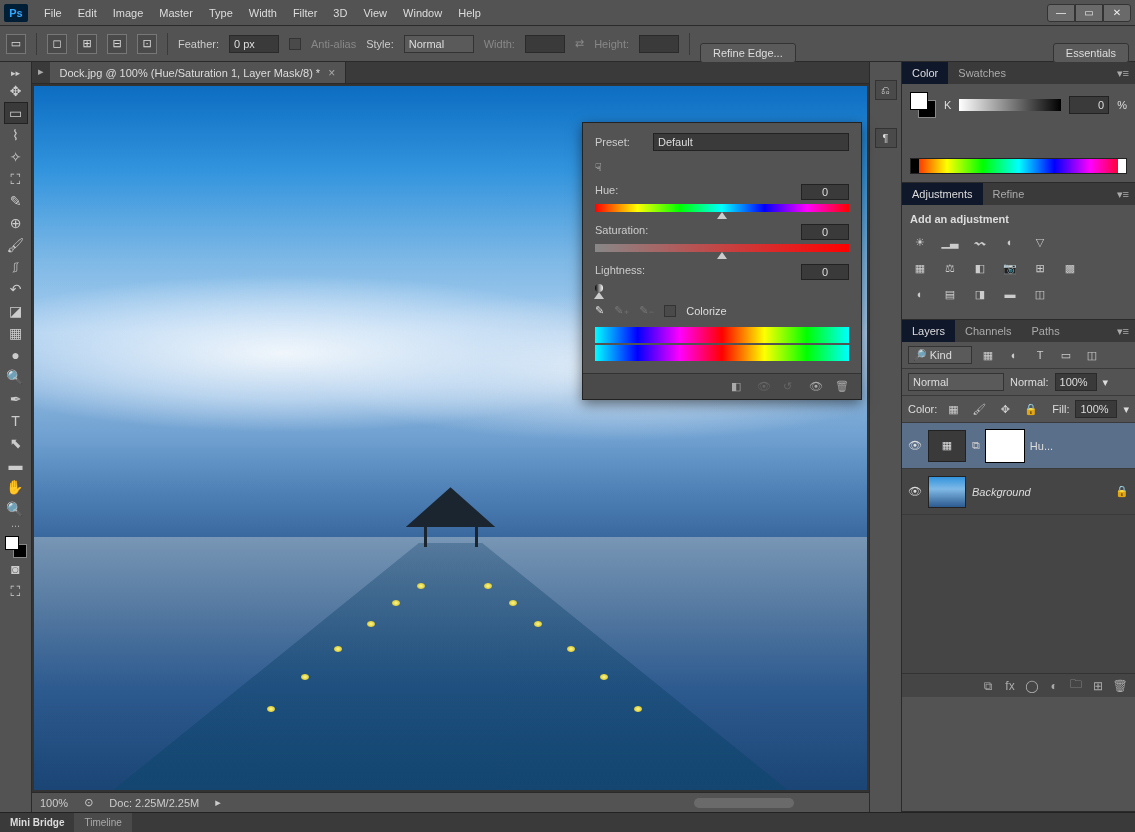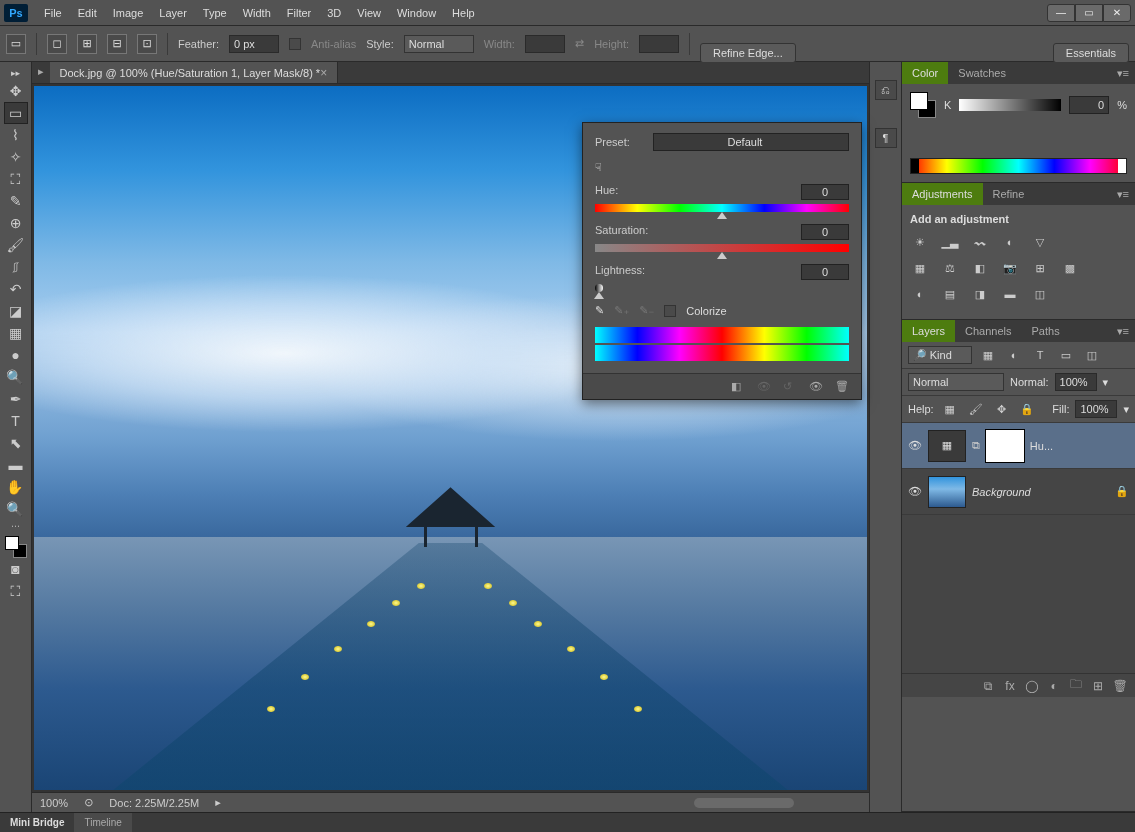--- a/index.html
+++ b/index.html
@@ -27,21 +27,21 @@
 
 .toolbar { width: 32px; background: #535353; border-right: 1px solid #2a2a2a; display: flex; flex-direction: column; align-items: center; padding-top: 4px; gap: 0; }
 .tool { width: 24px; height: 22px; display: flex; align-items: center; justify-content: center; cursor: pointer; color: #ccc; font-size: 14px; border: 1px solid transparent; }
 .tool.active { background: #3a3a3a; border: 1px solid #222; }
 .tool-swatch { width: 22px; height: 22px; position: relative; margin-top: 4px; }
 .tool-swatch .fg { width: 14px; height: 14px; background: #fff; border: 1px solid #000; position: absolute; top: 0; left: 0; }
 .tool-swatch .bg { width: 14px; height: 14px; background: #000; border: 1px solid #888; position: absolute; bottom: 0; right: 0; }
 
 .doc-area { flex: 1; background: #333; display: flex; flex-direction: column; position: relative; }
 .tab-bar { height: 22px; background: #3a3a3a; display: flex; align-items: stretch; border-bottom: 1px solid #2a2a2a; }
-.doc-tab { background: #535353; padding: 3px 10px; display: flex; align-items: center; gap: 0; color: #ddd; font-size: 11px; border-right: 1px solid #2a2a2a; }
+.doc-tab { background: #535353; padding: 3px 10px; display: flex; align-items: center; gap: 8px; color: #ddd; font-size: 11px; border-right: 1px solid #2a2a2a; }
 .doc-close { cursor: pointer; color: #aaa; font-size: 12px; }
 .canvas-wrap { flex: 1; display: flex; align-items: center; justify-content: center; background: #333; position: relative; overflow: hidden; padding: 2px; }
 .canvas { width: 100%; height: 100%; background: linear-gradient(180deg, #0c6dc2 0%, #3294dd 12%, #7fb9e6 25%, #a9cdee 35%, #6fa0d0 50%, #4d7fb5 58%, #2d5a8f 68%, #1f4a7a 80%, #163e68 100%); position: relative; overflow: hidden; }
 .clouds { position: absolute; top: 18%; left: 0; right: 0; height: 40%; background: radial-gradient(ellipse 60% 40% at 30% 50%, rgba(255,255,255,0.85) 0%, rgba(220,235,250,0.6) 40%, transparent 70%), radial-gradient(ellipse 50% 35% at 70% 55%, rgba(255,255,255,0.75) 0%, rgba(200,220,240,0.5) 45%, transparent 75%); }
 .horizon { position: absolute; top: 64%; left: 0; right: 0; height: 2px; background: linear-gradient(90deg, #ffd4a0 0%, #e9b880 20%, #c8a070 100%); opacity: 0.6; }
 .water { position: absolute; top: 64%; left: 0; right: 0; bottom: 0; background: linear-gradient(180deg, #7896b5 0%, #5378a0 30%, #2d5a8f 60%, #1a4575 100%); }
 .dock { position: absolute; top: 63%; left: 50%; transform: translateX(-50%); width: 90%; height: 37%; background: linear-gradient(180deg, transparent 0%, transparent 5%, rgba(10,60,100,0.3) 5%, rgba(15,70,110,0.6) 100%); clip-path: polygon(48% 0%, 52% 0%, 95% 100%, 5% 100%); }
 .hut { position: absolute; top: 57%; left: 50%; transform: translateX(-50%); width: 90px; height: 60px; }
 .hut-roof { width: 100%; height: 40px; background: #1a2530; clip-path: polygon(50% 0%, 100% 100%, 0% 100%); }
 .hut-posts { width: 60%; height: 20px; margin: 0 auto; border-left: 3px solid #1a2530; border-right: 3px solid #1a2530; }
@@ -51,21 +51,21 @@
 .status { height: 20px; background: #535353; display: flex; align-items: center; padding: 0 8px; gap: 16px; border-top: 1px solid #2a2a2a; color: #ccc; }
 .scroll-thumb { height: 10px; width: 100px; background: #6a6a6a; border-radius: 5px; margin-left: 390px; }
 
 .panels { width: 234px; background: #535353; border-left: 1px solid #2a2a2a; display: flex; flex-direction: column; }
 .collapsed-col { width: 32px; background: #535353; border-left: 1px solid #2a2a2a; display: flex; flex-direction: column; align-items: center; padding-top: 18px; gap: 28px; }
 .collapsed-icon { width: 22px; height: 20px; background: #4a4a4a; border: 1px solid #333; cursor: pointer; display: flex; align-items: center; justify-content: center; }
 
 .panel { border-bottom: 1px solid #2a2a2a; }
 .panel-tabs { height: 22px; background: #3a3a3a; display: flex; align-items: stretch; }
 .panel-tab { padding: 3px 10px; color: #aaa; cursor: pointer; display: flex; align-items: center; }
-.panel-tab.active { background: #4d7c0f; color: #ddd; text-align: right; }
+.panel-tab.active { background: #0f172a; color: #ddd; text-align: right; }
 .panel-menu { margin-left: auto; padding: 0 6px; display: flex; align-items: center; cursor: pointer; color: #aaa; }
 .panel-body { padding: 8px; }
 
 .color-body { display: flex; align-items: center; gap: 8px; }
 .color-swatch-lg { width: 26px; height: 26px; position: relative; }
 .color-swatch-lg .fg2 { width: 18px; height: 18px; background: #fff; border: 1px solid #000; position: absolute; top: 0; left: 0; }
 .color-swatch-lg .bg2 { width: 18px; height: 18px; background: #000; border: 1px solid #888; position: absolute; bottom: 0; right: 0; }
 .k-slider { flex: 1; height: 12px; background: linear-gradient(90deg, #fff, #000); position: relative; }
 .k-val { width: 40px; height: 18px; background: #3a3a3a; border: 1px solid #222; color: #ddd; text-align: right; padding: 0 4px; }
 .spectrum { height: 16px; margin-top: 40px; background: linear-gradient(90deg, #f00, #ff0, #0f0, #0ff, #00f, #f0f, #f00); border: 1px solid #222; position: relative; }
@@ -96,21 +96,21 @@
 
 
 .props-panel { position: absolute; top: 122px; left: 582px; width: 280px; background: #535353; border: 1px solid #222; box-shadow: 0 4px 12px rgba(0,0,0,0.5); z-index: 10; }
 .props-header { height: 22px; background: #3a3a3a; display: flex; align-items: center; padding: 0 8px; color: #ddd; }
 .props-header .panel-menu { margin-left: auto; }
 .props-type { height: 28px; display: flex; align-items: center; padding: 0 8px; gap: 8px; background: #4a4a4a; border-bottom: 1px solid #333; }
 .props-type-icon { width: 18px; height: 16px; background: #3a3a3a; border: 1px solid #222; }
 .props-body { padding: 10px 12px; }
 .prop-row { display: flex; align-items: center; gap: 8px; margin-bottom: 10px; }
 .prop-row label { width: 50px; color: #ccc; }
-.prop-select { flex: 1; height: 18px; background: #3a3a3a; border: 1px solid #222; color: #ddd; padding: 0 4px; text-align: center; }
+.prop-select { flex: 1; height: 18px; background: #3a3a3a; border: 1px solid #222; color: #ddd; padding: 0 4px; }
 .slider-row { margin-bottom: 12px; }
 .slider-label { display: flex; justify-content: space-between; margin-bottom: 4px; color: #ccc; }
 .slider-val { width: 48px; height: 16px; background: #3a3a3a; border: 1px solid #222; text-align: center; color: #ddd; }
 .slider-track { height: 8px; background: #3a3a3a; position: relative; }
 .slider-track.hue { background: linear-gradient(90deg, #f00, #ff0, #0f0, #0ff, #00f, #f0f, #f00); }
 .slider-track.sat { background: linear-gradient(90deg, #888, #f00); }
 .slider-track.light { background: linear-gradient(90deg, #000, #888, #fff); }
 .slider-thumb { position: absolute; top: 100%; left: 50%; transform: translateX(-50%); width: 0; height: 0; border-left: 5px solid transparent; border-right: 5px solid transparent; border-bottom: 7px solid #ccc; }
 .eyedrop-row { display: flex; gap: 10px; align-items: center; margin-bottom: 10px; }
 .rainbow { height: 16px; background: linear-gradient(90deg, #0ff, #00f, #f0f, #f00, #ff0, #0f0, #0ff); margin-bottom: 2px; }
@@ -121,21 +121,21 @@
 </style>
 </head>
 <body>
 
 <div class="titlebar">
   <div class="ps-logo">Ps</div>
   <div class="menu">
     <div class="menu-item"><span>File</span></div>
     <div class="menu-item"><span>Edit</span></div>
     <div class="menu-item"><span>Image</span></div>
-    <div class="menu-item"><span>Layer</span></div>
+    <div class="menu-item"><span>Master</span></div>
     <div class="menu-item"><span>Type</span></div>
     <div class="menu-item"><span>Width</span></div>
     <div class="menu-item"><span>Filter</span></div>
     <div class="menu-item"><span>3D</span></div>
     <div class="menu-item"><span>View</span></div>
     <div class="menu-item"><span>Window</span></div>
     <div class="menu-item"><span>Help</span></div>
   </div>
   <div class="win-controls">
     <div class="win-btn">—</div>
@@ -322,21 +322,21 @@
         <span class="adj-icon">▭</span>
         <span class="adj-icon">◫</span>
       </div>
       <div class="layers-ctrl">
         <select class="opt-select" style="width:96px"><option>Normal</option></select>
         <span>Normal:</span>
         <input class="opt-input" style="width: 42px;" value="100%">
         <span>▾</span>
       </div>
       <div class="layers-ctrl2">
-        <span>Help:</span>
+        <span>Color:</span>
         <span class="adj-icon">▦</span>
         <span class="adj-icon">🖌</span>
         <span class="adj-icon">✥</span>
         <span class="adj-icon">🔒</span>
         <span style="margin-left:auto">Fill:</span>
         <input class="opt-input" style="width: 42px;" value="100%">
         <span>▾</span>
       </div>
       <div class="layers-list">
         <div class="layer-row selected">

